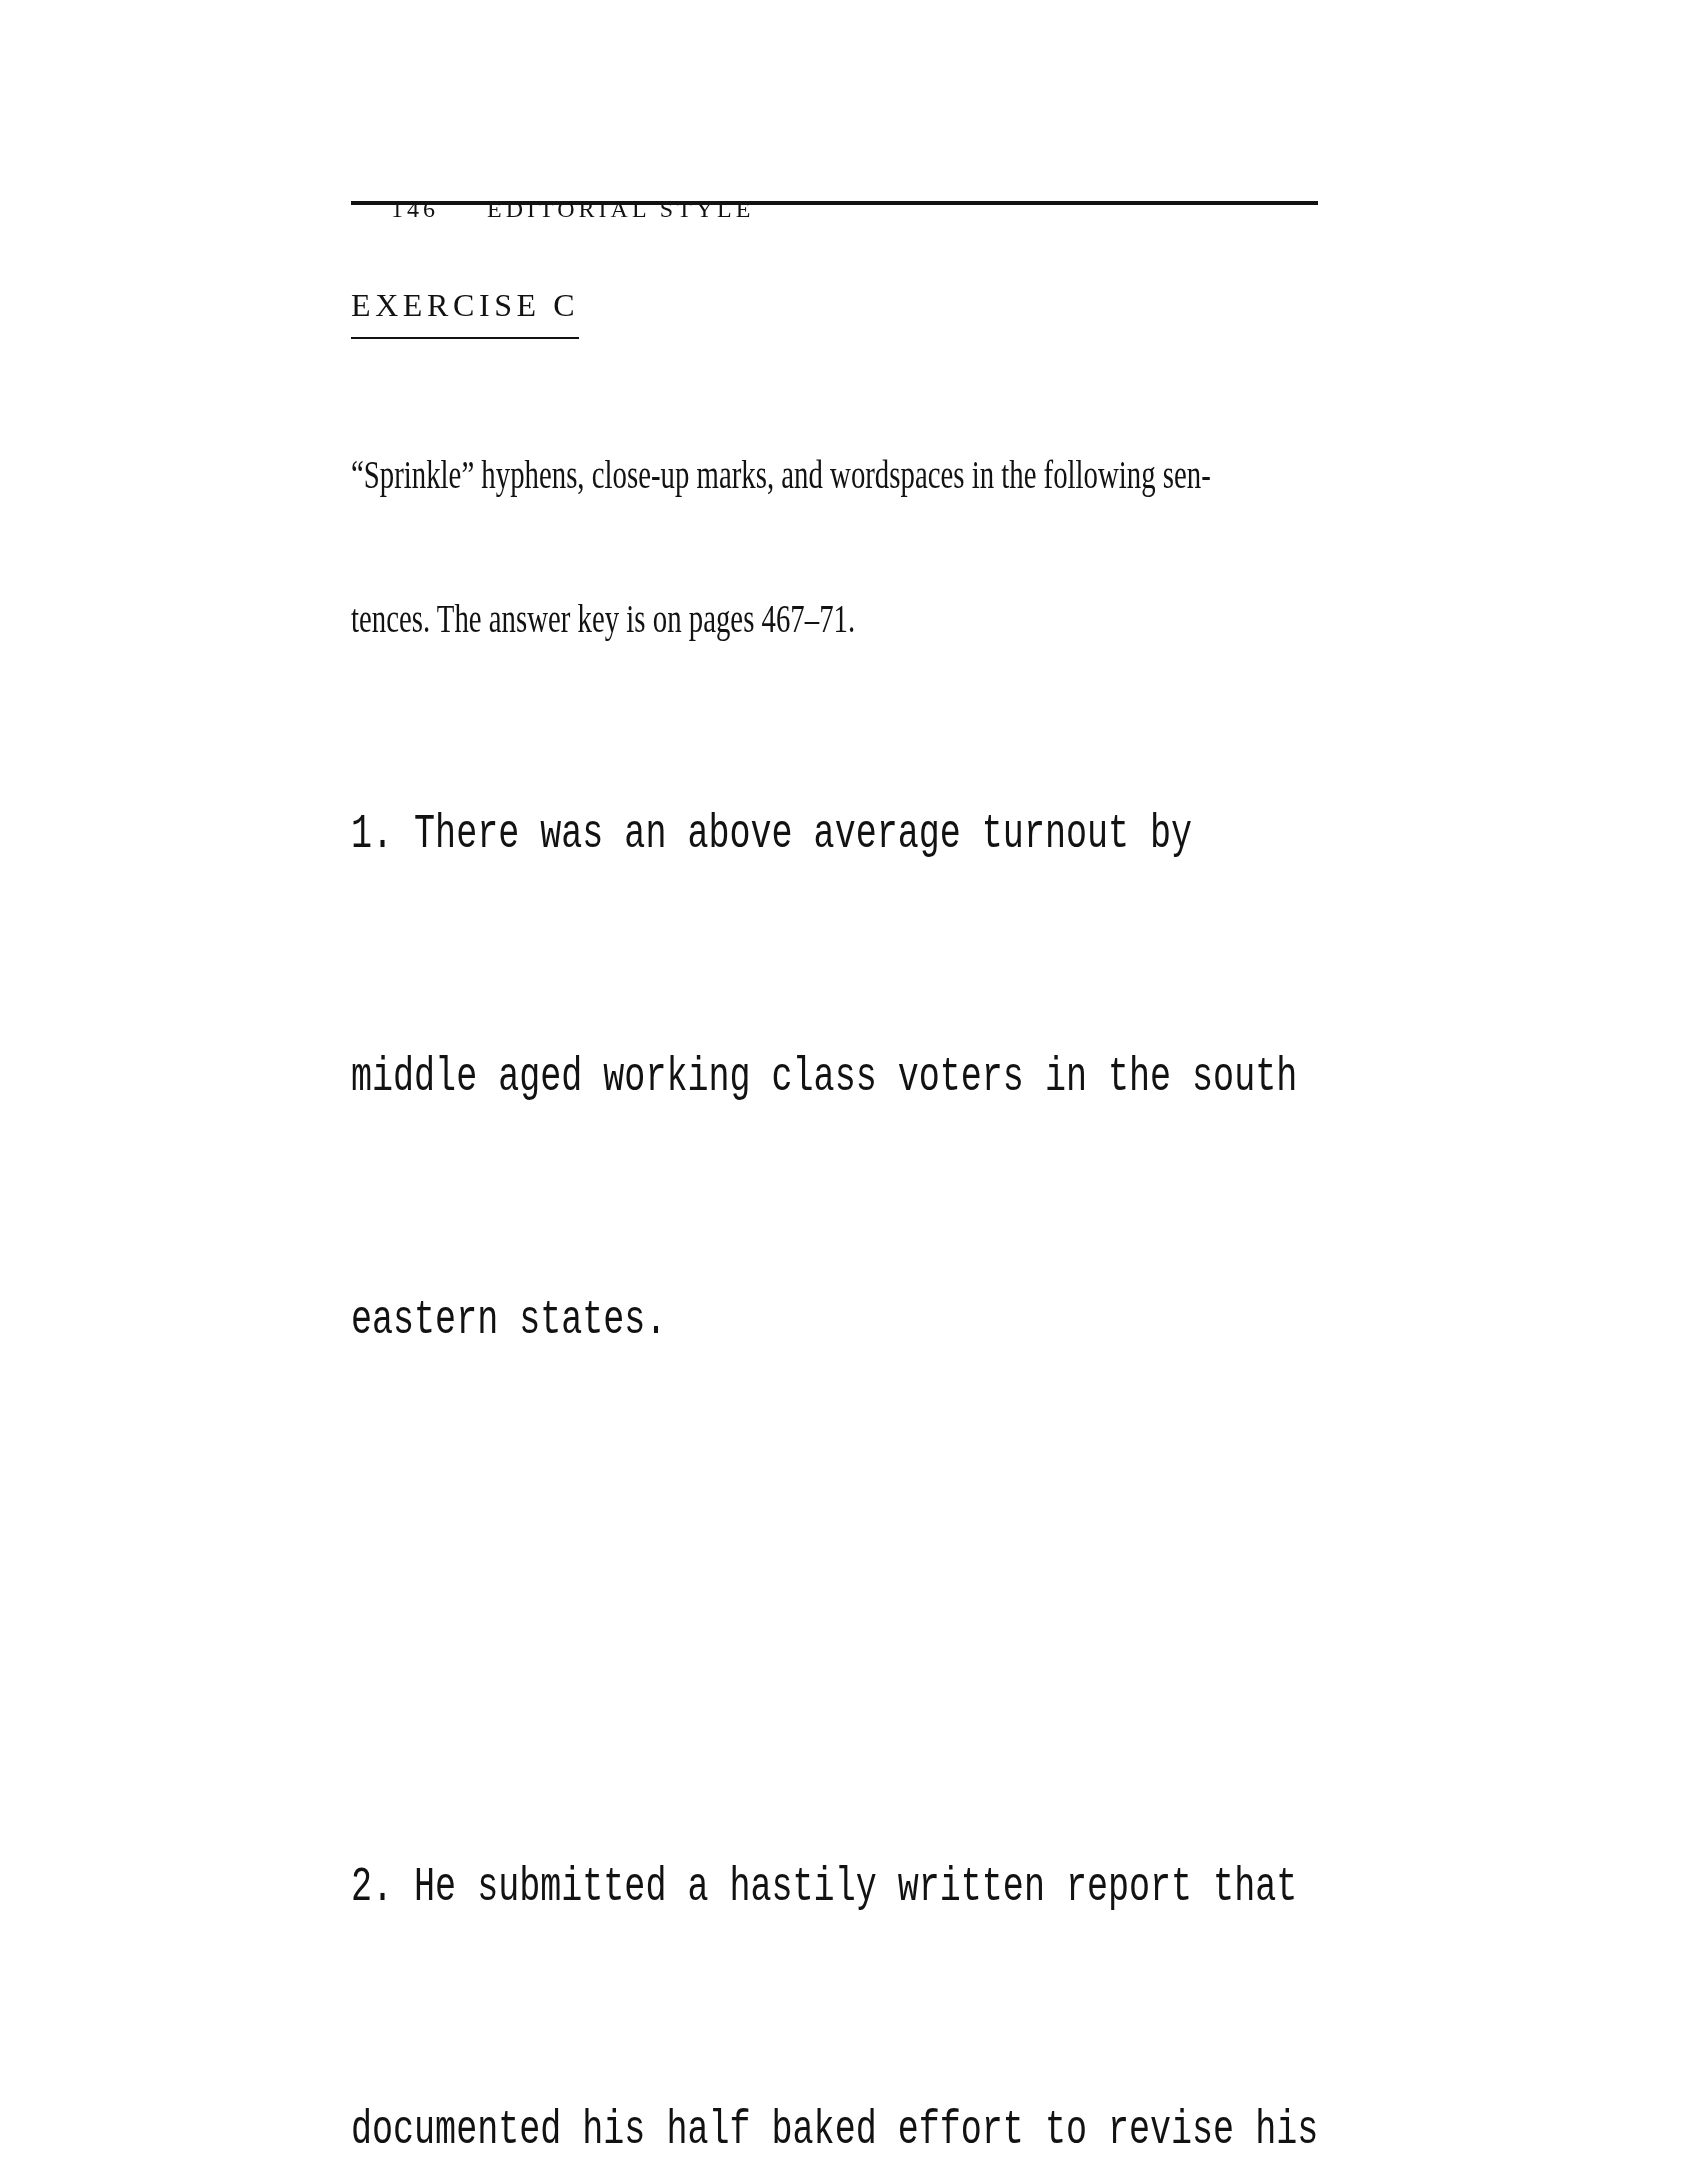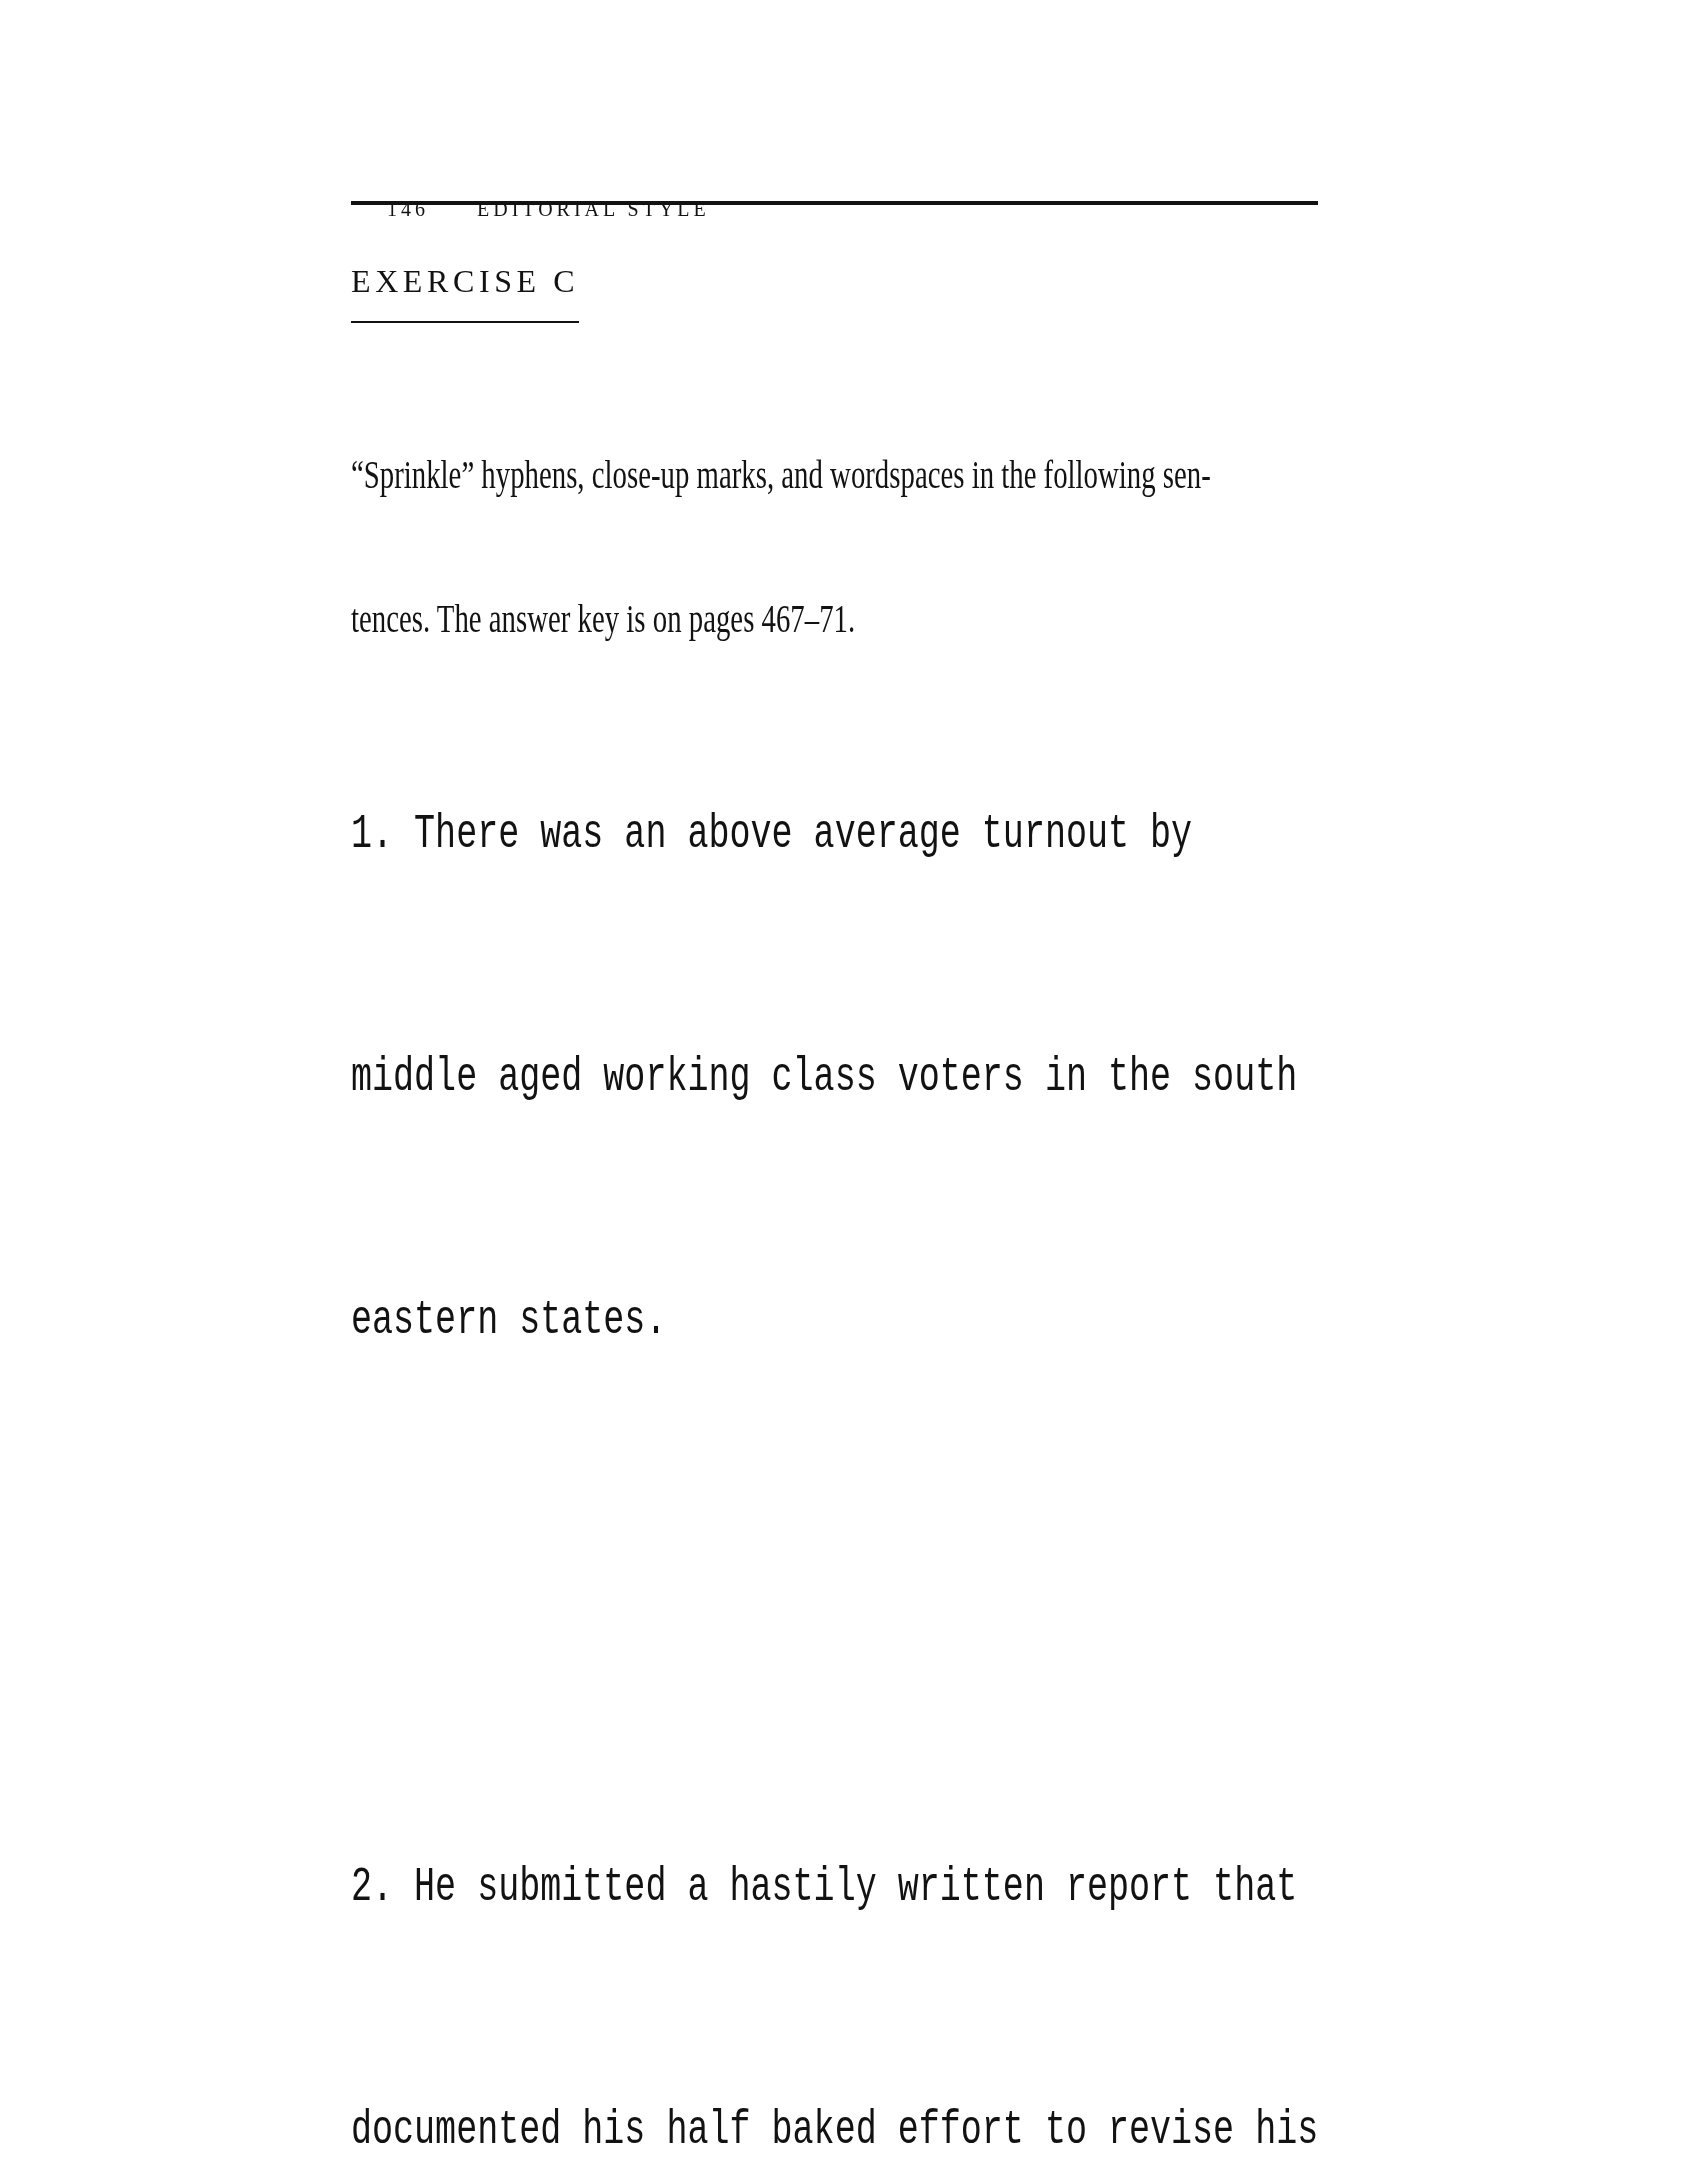--- a/index.html
+++ b/index.html
@@ -18,47 +18,47 @@
     background:var(--paper);
     color:var(--ink);
     overflow:hidden;
   }
   
   .running-head{
     position:absolute;
     left:351px;
     top:167px;
     font-family:"Liberation Serif", serif;
-    font-size:20px;
+    font-size:24px;
     line-height:28px;
     letter-spacing:4px;
     white-space:pre;
   }
   .running-head .page-num{
     margin-right:48px;
   }
   .head-rule{
     position:absolute;
     left:351px;
     top:201px;
     width:967px;
     height:4px;
     background:var(--ink);
   }
   
   .section-heading{
     position:absolute;
     left:351px;
-    top:265px;
+    top:289px;
     display:inline-block;
     font-family:"Liberation Serif", serif;
     font-size:32px;
     line-height:32px;
     letter-spacing:4.6px;
-    padding-bottom:24px;
+    padding-bottom:16px;
     border-bottom:2.6px solid var(--ink);
     white-space:pre;
   }
   
   .intro{
     position:absolute;
     left:351px;
     top:355px;
     font-family:"Liberation Serif", serif;
     font-size:40px;

